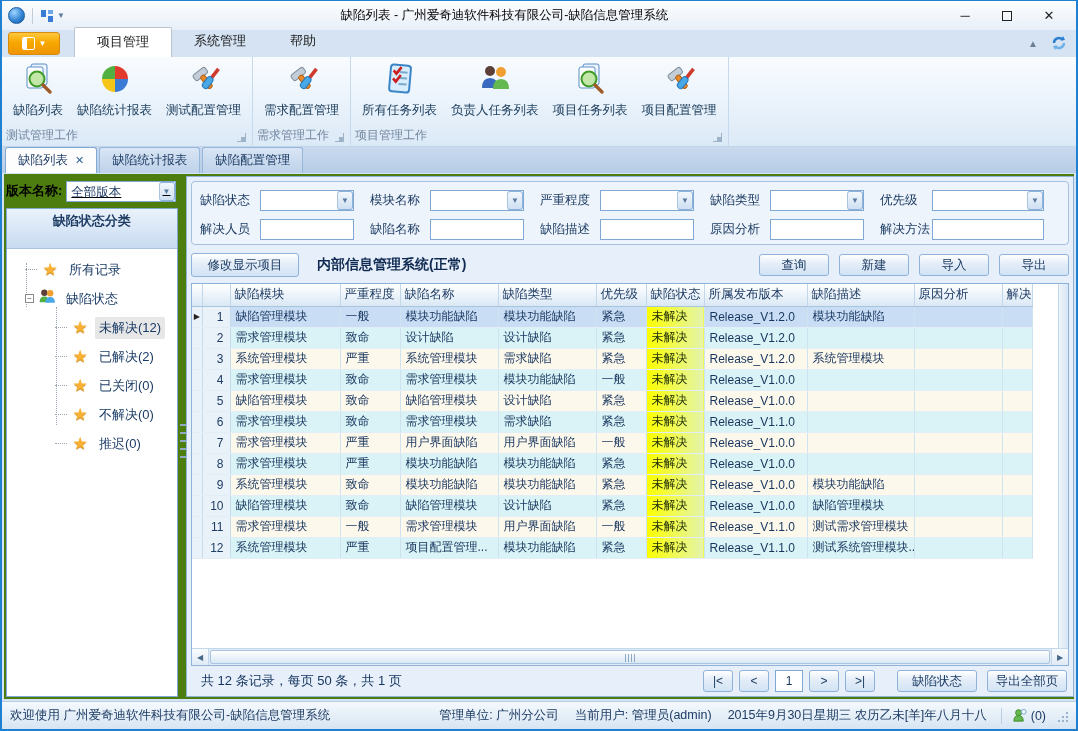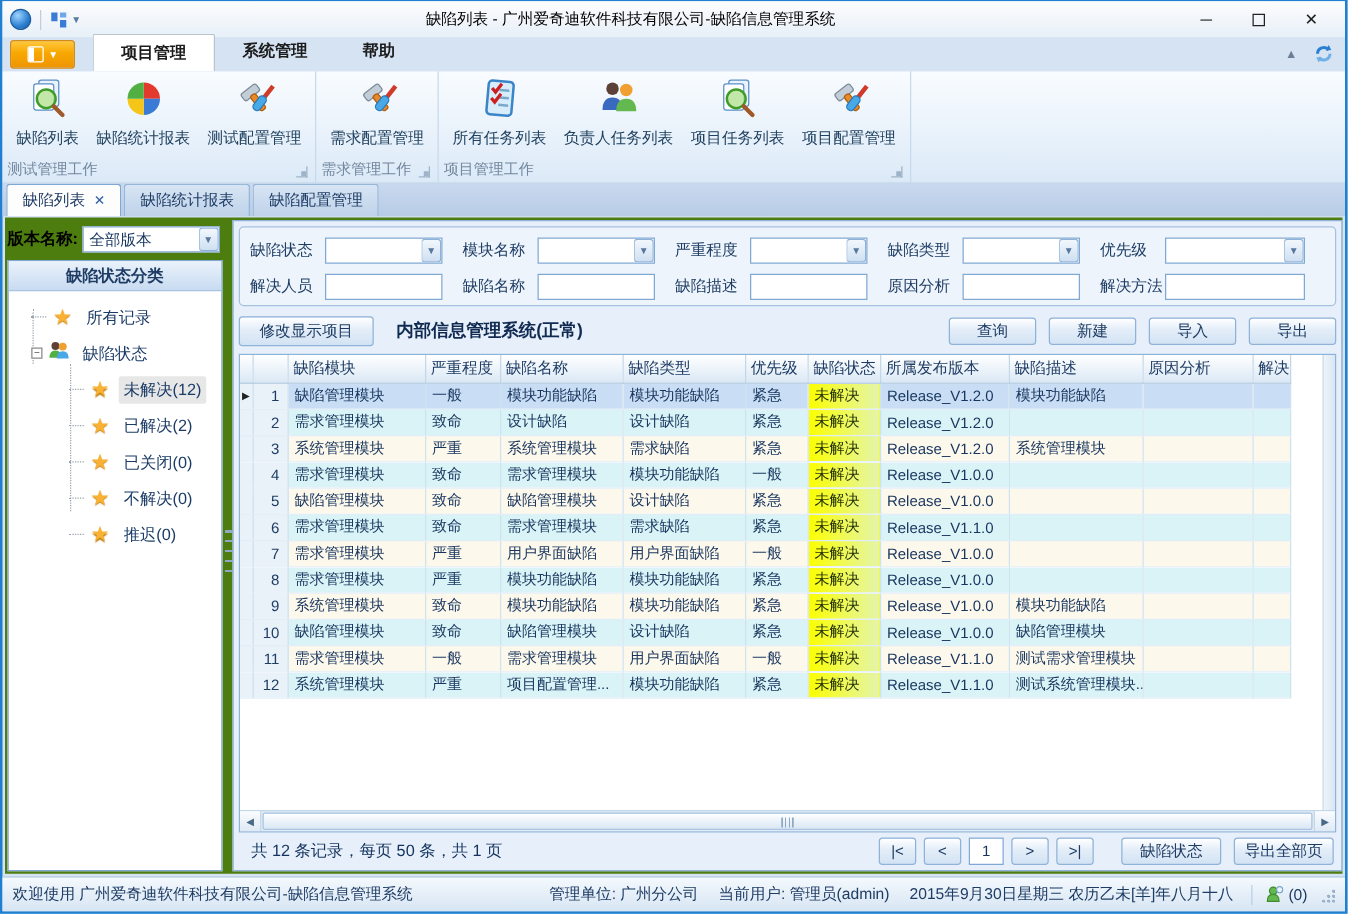--- a/index.html
+++ b/index.html
@@ -50,23 +50,23 @@
   
   .content { position:absolute; top:173px; left:2px; right:2px; bottom:30px; display:flex; background:#4d7c0f; }
 
   
   .sidebar { width:204px; display:flex; flex-direction:column; padding:4px 0 2px 2px; }
   .version-row { display:flex; align-items:center; height:26px; margin-bottom:4px; }
   .version-row .vlabel { font-weight:bold; color:#000; font-size:13px; margin-right:4px; white-space:nowrap; }
   .combo { display:flex; height:21px; border:1px solid #7fa8d4; background:#fff; }
   .combo .val { flex:1; padding:2px 4px; font-size:12.5px; color:#17355e; white-space:nowrap; overflow:hidden; }
   .combo .btn { width:16px; background:linear-gradient(#f2f7fc,#cfe0f2); border-left:1px solid #a8c4e0; display:flex; align-items:center; justify-content:center; font-size:8px; color:#5878a0; cursor:pointer; }
-  .version-combo { flex:1; margin-right:2px; }
+  .version-combo { flex:1; margin-right:2px;text-decoration:underline; }
   .tree-panel { flex:1; border:1px solid #7fa8d4; background:#fff; display:flex; flex-direction:column; overflow:hidden; }
-  .tree-header { height:24px; background:linear-gradient(#eaf2fb,#c8dbf1); border-bottom:1px solid #a8c4e0; text-align:center; font-weight:bold; color:#1e3c64; font-size:13px; line-height:23px; }
+  .tree-header { height:40px; background:linear-gradient(#eaf2fb,#c8dbf1); border-bottom:1px solid #a8c4e0; text-align:center; font-weight:bold; color:#1e3c64; font-size:13px; line-height:23px; }
   .tree { flex:1; padding:6px 2px 2px 4px; position:relative; }
   .tree-item { display:flex; align-items:center; height:29px; cursor:pointer; position:relative; }
   .tree-item.lvl1 { padding-left:14px; }
   .tree-item.lvl2 { padding-left:44px; }
   .tree-item .conn { width:12px; border-top:1px dotted #9aa5b1; margin-right:2px; }
   .tree-item .ebox { width:9px; height:9px; border:1px solid #8a8a8a; background:#fff; font-size:8px; line-height:7px; text-align:center; color:#444; margin-right:2px; }
   .tree-item .ticon { width:22px; text-align:center; margin-right:4px; }
   .tree-item .star { font-size:17px; color:#f9b233; text-shadow:0 1px 1px #c07f12; }
   .tree-item .tlabel { font-size:13px; color:#1b3c66; padding:2px 4px; border-radius:2px; white-space:nowrap; }
   .tree-item.selected .tlabel { background:#e7e7e7; }
@@ -154,21 +154,21 @@
         </div>
       <div class="win-btn">✕</div>
     </div>
   </div>
 
   <div class="menurow">
     <div class="app-button">
       <span class="glyph"></span>
       <span class="caret">▼</span>
     </div>
-    <div id="menu-tabs" style="display:flex;font-weight:bold;">
+    <div id="menu-tabs" style="display:flex;">
         <div class="menu-tab active">项目管理</div>
         <div class="menu-tab">系统管理</div>
         <div class="menu-tab">帮助</div>
       </div>
     <div class="menurow-right">
       <span class="chevron-up">▲</span>
       <svg class="sync-icon" viewBox="0 0 18 18">
         <path d="M4 9 a5 5 0 0 1 9-3" fill="none" stroke="#2a7fd0" stroke-width="2.4"></path>
         <path d="M14 9 a5 5 0 0 1 -9 3" fill="none" stroke="#6fb0e8" stroke-width="2.4"></path>
         <path d="M13 2 l2 4 -4.4 .4 z" fill="#2a7fd0"></path>

